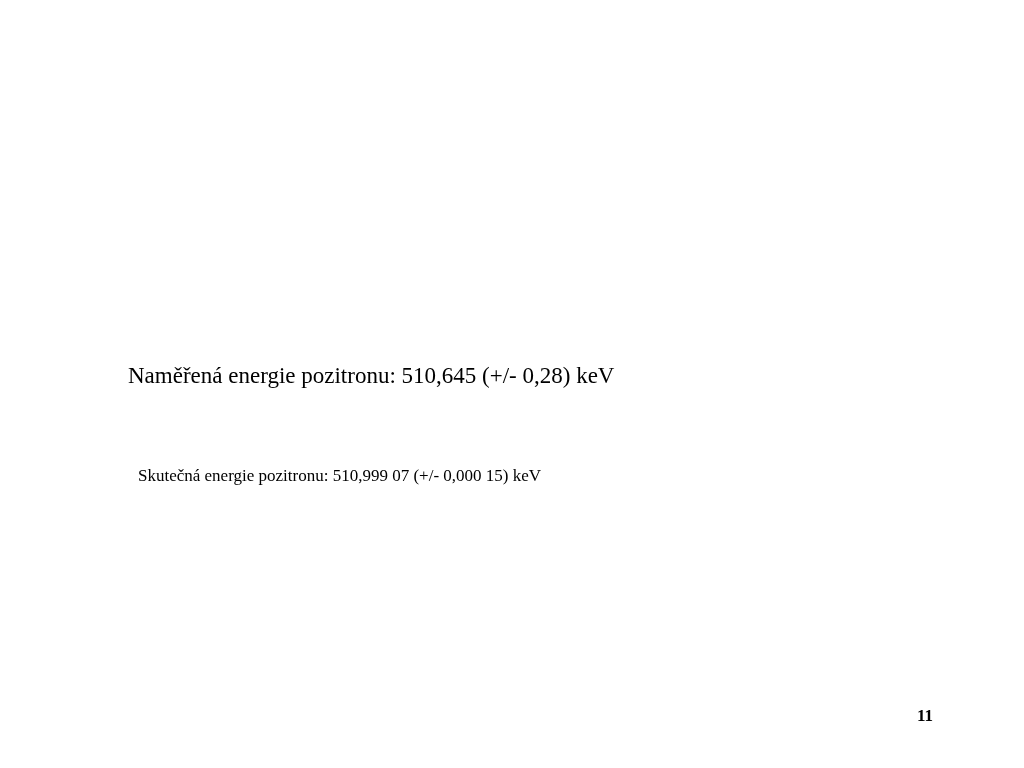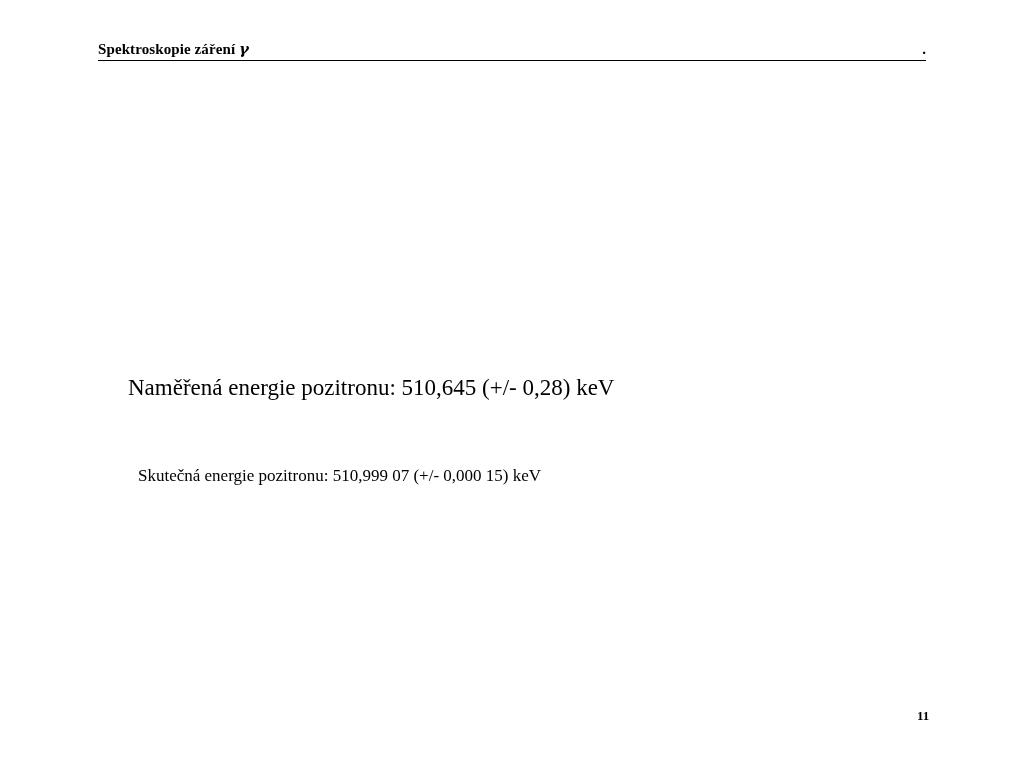--- a/index.html
+++ b/index.html
@@ -65,51 +65,45 @@
   }
 
   
   .line-measured {
     position: absolute;
     left: 128px;
     top: 362px;
     font-size: 23px;
     line-height: 28px;
     white-space: nowrap;
-    margin-top: 12px;
   }
   .line-actual {
     position: absolute;
     left: 138px;
     top: 462px;
     font-size: 17px;
     line-height: 28px;
     white-space: nowrap;
   }
 
   
   .page-number {
     position: absolute;
     left: 917px;
     top: 706px;
-    font-size: 13px;
+    font-size: 17px;
     font-weight: bold;
     line-height: 20px;
   }
 </style>
 </head>
 <body>
 
 <div class="slide">
 
-  <div class="header">
-    <div class="header-title"><span>Spektroskopie záření </span><span class="header-gamma">γ</span></div>
-    <div class="header-dot">.</div>
-    <div class="header-rule"></div>
-  </div>
 
   <div class="line-measured">Naměřená energie pozitronu: 510,645 (+/- 0,28) keV</div>
 
   <div class="line-actual">Skutečná energie pozitronu: 510,999 07 (+/- 0,000 15) keV</div>
 
   <div class="page-number">11</div>
 
 </div>
 
 </body></html>

